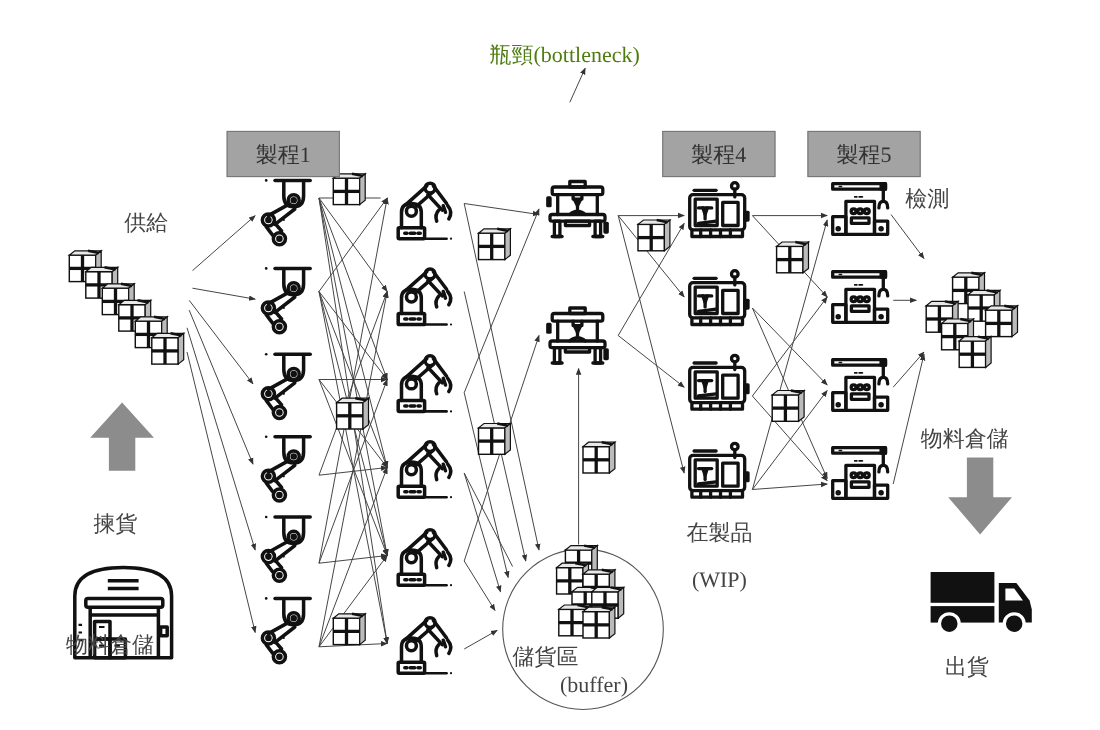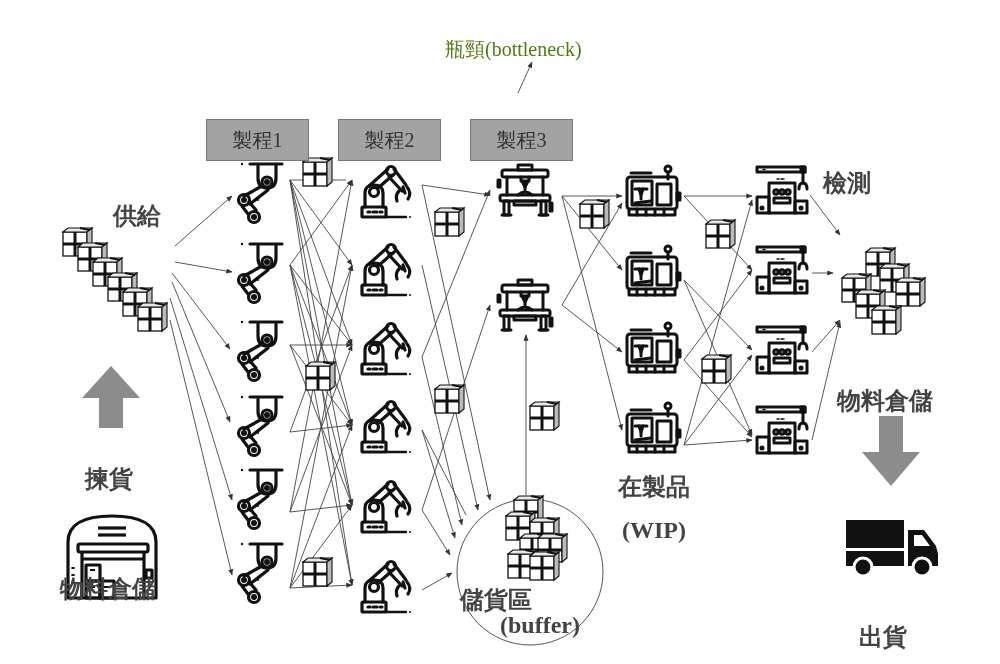--- a/index.html
+++ b/index.html
@@ -1,19 +1,19 @@
 <!DOCTYPE html>
 <html><head>
 <meta charset="utf-8">
 <style>
   html, body { margin:0; padding:0; background:#ffffff; }
   body { width:1000px; height:664px; position:relative; overflow:hidden;
          font-family:"Liberation Serif","DejaVu Serif",serif; color:#3a3a3a; }
   #stage { position:absolute; left:0; top:0; width:1000px; height:664px; }
-  .lbl { position:absolute; font-size:24px; color:#444; white-space:nowrap; line-height:1.15;font-weight:bold; }
+  .lbl { position:absolute; font-size:20px; color:#444; white-space:nowrap; line-height:1.15; }
   .lbl.center { text-align:right; transform:translateX(-50%); }
   .proc { position:absolute; top:95px; width:103px; height:42px; background:#a3a3a3;
           border:1.3px solid #777; box-sizing:border-box; display:flex; align-items:center;
           justify-content:center; font-size:20px; color:#333;margin-top:24px; }
   .title { position:absolute; left:445px; top:36px; font-size:20px; color:#4d7c0f; }
 </style>
 </head>
 <body>
 
 <div id="stage">
@@ -268,26 +268,26 @@
         <path d="M111,366 L140,398 L123,398 L123,428 L99,428 L99,398 L82,398 Z" fill="#8c8c8c"></path>
         <path d="M879,416 L903,416 L903,452 L920,452 L891,486 L862,452 L879,452 Z" fill="#8c8c8c"></path>
         <use href="#warehouse" transform="translate(62,512)"></use>
         <use href="#truck" transform="translate(846,520)"></use>
       </g>
   </svg>
 
   <div class="title">瓶頸(bottleneck)</div>
 
   <div class="proc" style="left:206px">製程1</div>
-  <div class="proc" style="left:338px">製程2</div>
-  <div class="proc" style="left:470px">製程3</div>
-
-  <div class="lbl" style="left:113px;top:203px">供給</div>
+  <div class="proc" style="left:602px">製程4</div>
+  <div class="proc" style="left:734px">製程5</div>
+
+  <div class="lbl" style="left:113px;top:192px">供給</div>
   <div class="lbl" style="left:85px;top:466px">揀貨</div>
   <div class="lbl" style="left:60px;top:576px">物料倉儲</div>
   <div class="lbl" style="left:823px;top:170px">檢測</div>
   <div class="lbl center" style="left:654px;top:474px">在製品</div>
   <div class="lbl center" style="left:654px;top:517px">(WIP)</div>
   <div class="lbl center" style="left:496px;top:587px">儲貨區</div>
   <div class="lbl center" style="left:540px;top:612px">(buffer)</div>
   <div class="lbl" style="left:837px;top:388px">物料倉儲</div>
-  <div class="lbl" style="left:859px;top:624px">出貨</div>
+  <div class="lbl" style="left:859px;top:596px">出貨</div>
 </div>
 
 </body></html>

